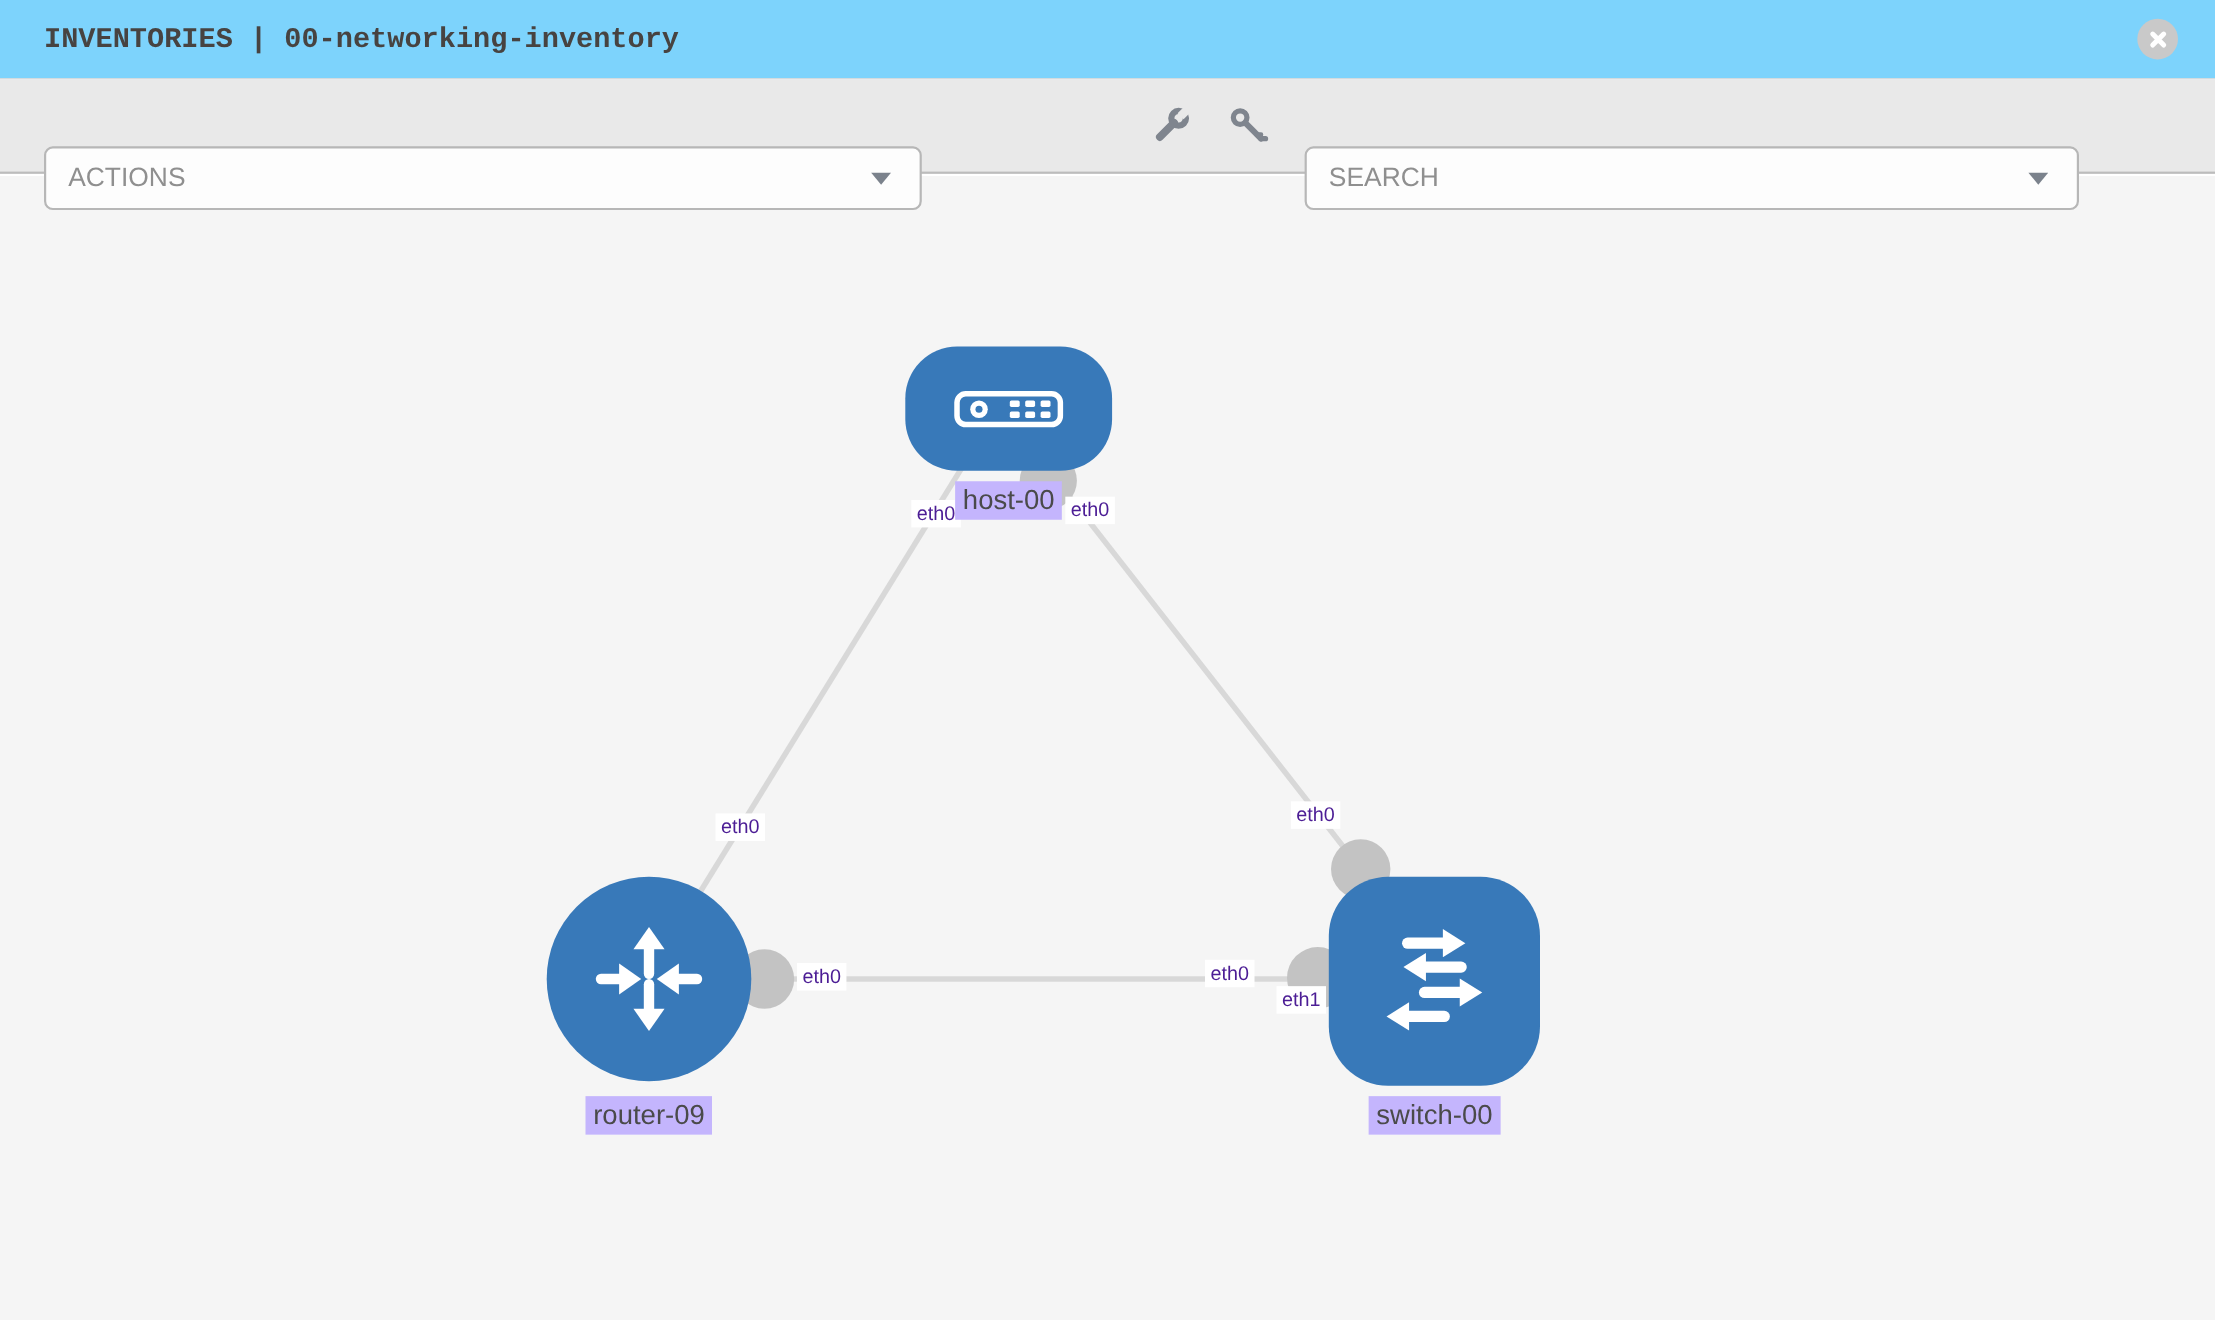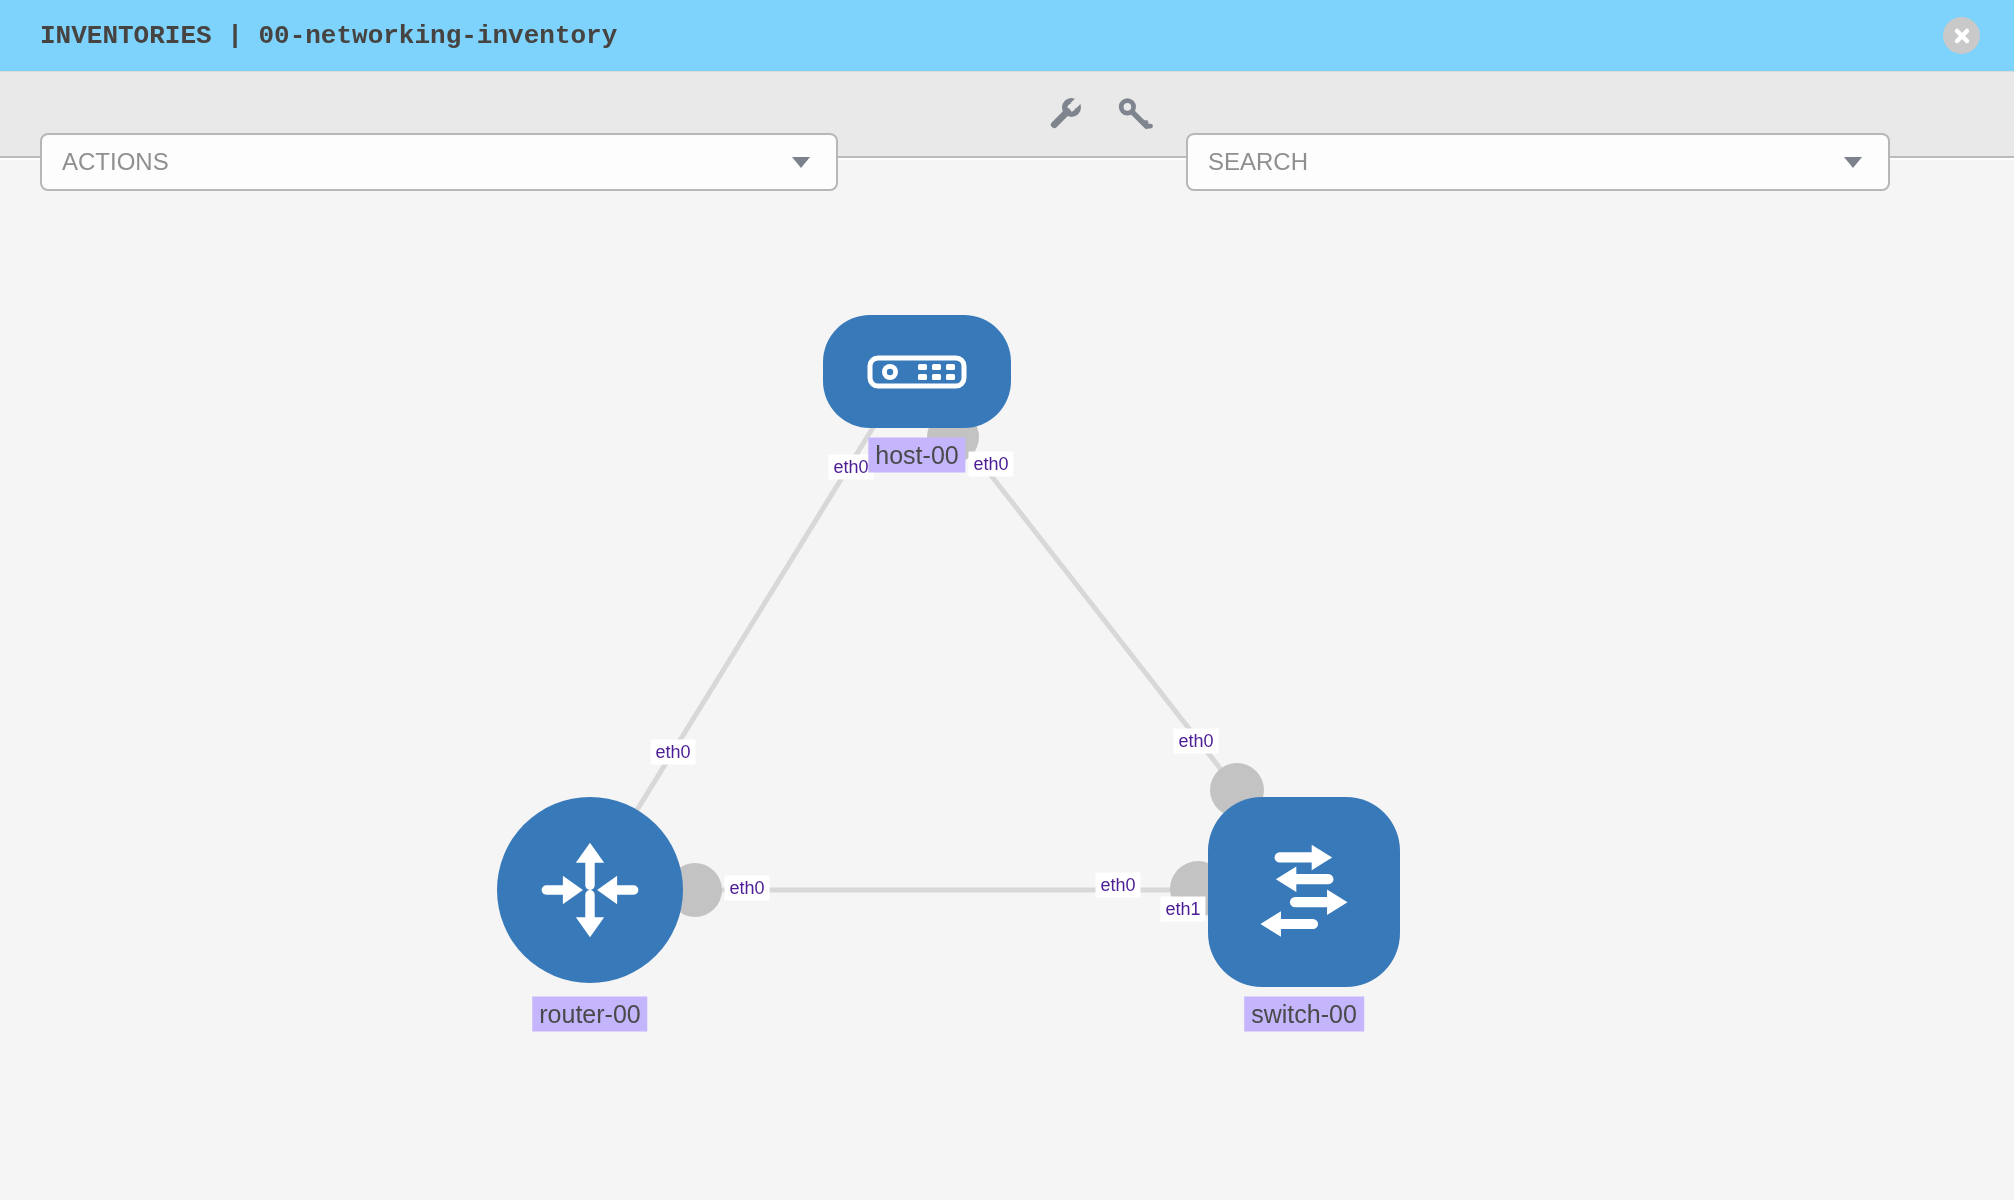--- a/index.html
+++ b/index.html
@@ -106,21 +106,21 @@
 
   <div class="iface-label" style="left:851px;  top:467px;">eth0</div>
   <div class="iface-label" style="left:991px;  top:464px;">eth0</div>
   <div class="iface-label" style="left:673px;  top:752px;">eth0</div>
   <div class="iface-label" style="left:1196px; top:741px;">eth0</div>
   <div class="iface-label" style="left:747px;  top:888px;">eth0</div>
   <div class="iface-label" style="left:1118px; top:885px;">eth0</div>
   <div class="iface-label" style="left:1183px; top:885px;margin-top:24px;">eth1</div>
 
   <div class="node-label" style="left:917px;  top:455px;">host-00</div>
-  <div class="node-label" style="left:590px;  top:1014px;">router-00</div>
+  <div class="node-label" style="left:590px;  top:1014px;">router-09</div>
   <div class="node-label" style="left:1304px; top:1014px;">switch-00</div>
 
   <div class="header">
     <div class="header-title">INVENTORIES | 00-networking-inventory</div>
     <div class="close-btn">
       <svg width="20" height="20" viewBox="0 0 20 20">
         <path d="M5 5 L15 15 M15 5 L5 15" stroke="#ffffff" stroke-width="4.5" stroke-linecap="round" fill="none"></path>
       </svg>
     </div>
   </div>

